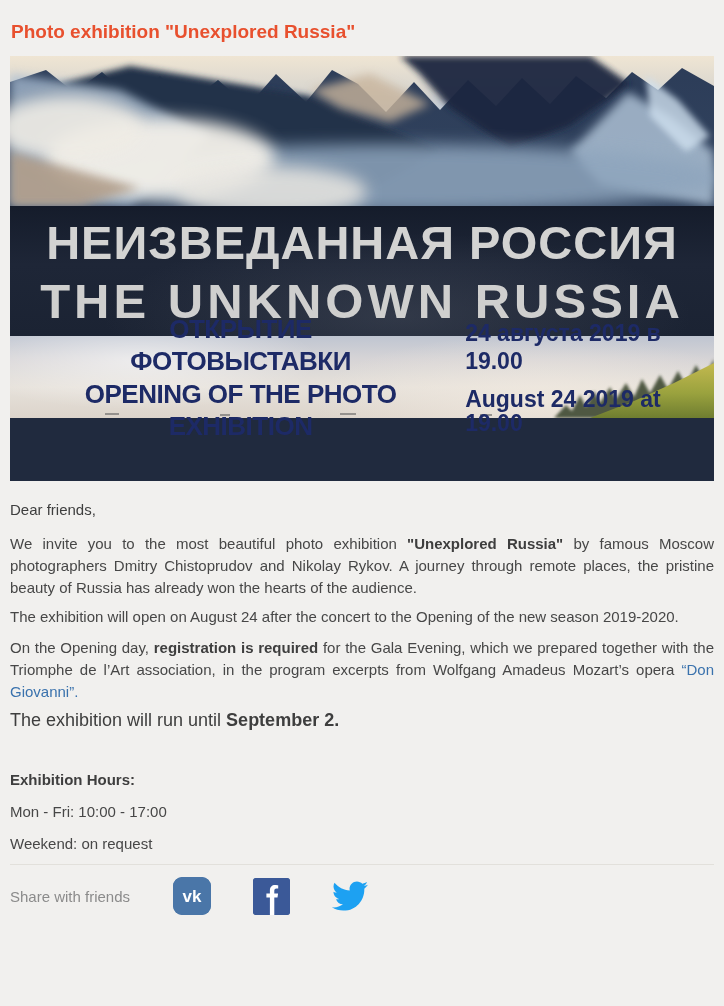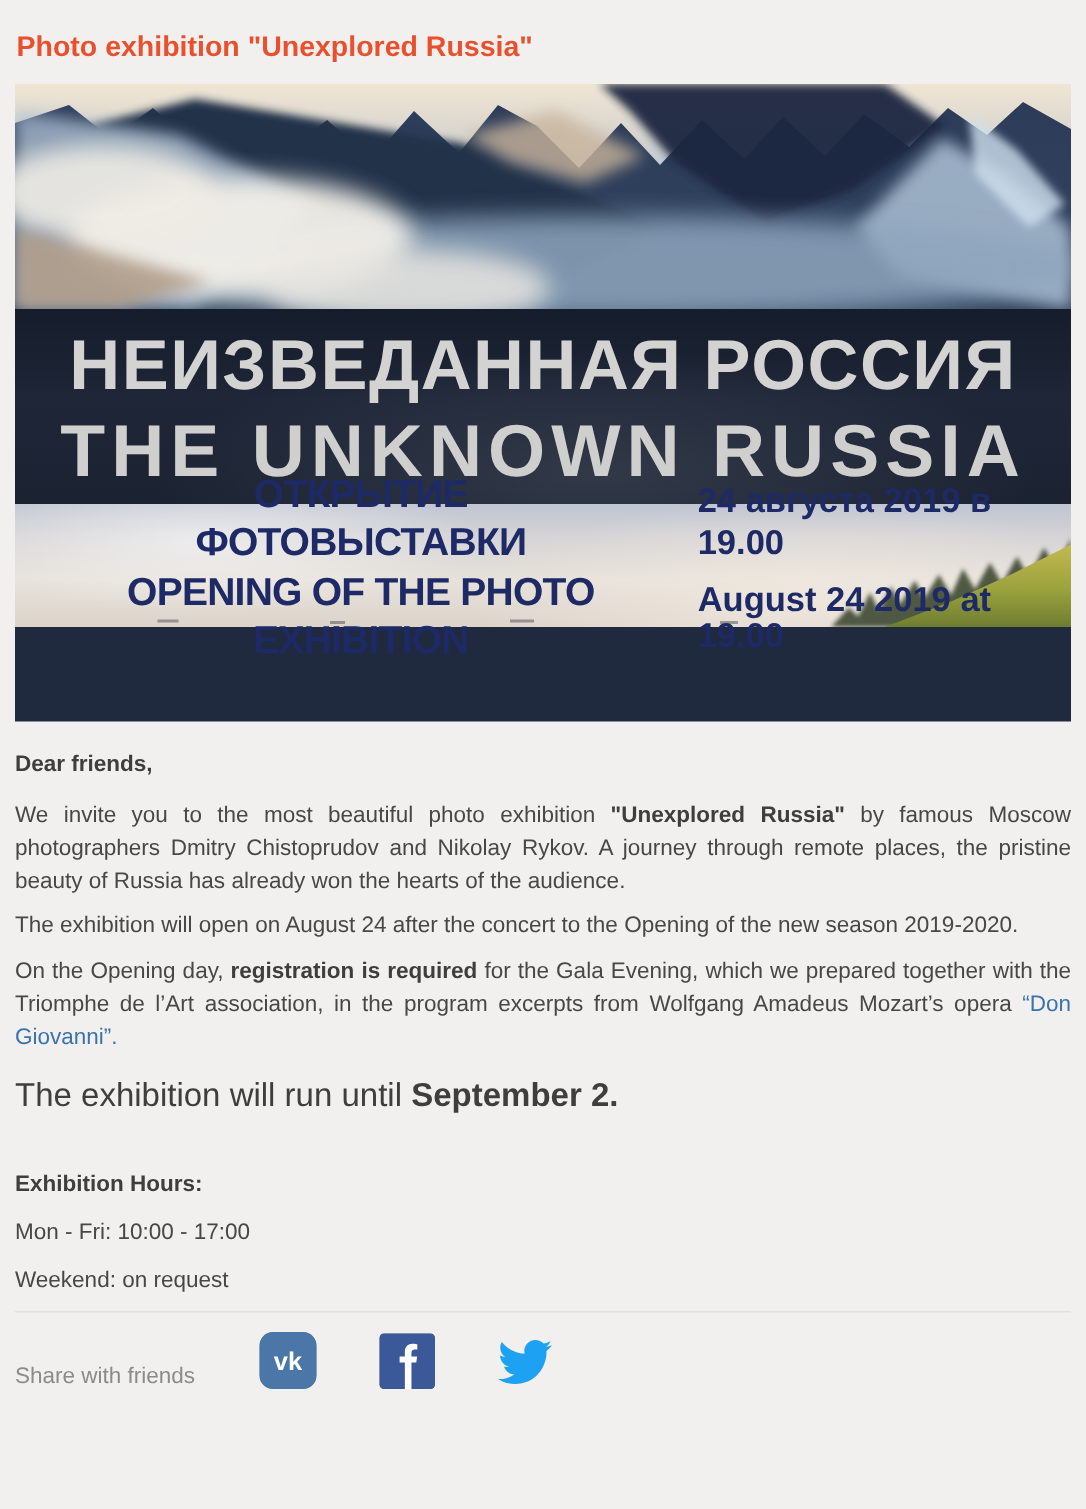--- a/index.html
+++ b/index.html
@@ -60,35 +60,35 @@
     position: relative; z-index: 2;
     margin-left: 52px; text-align: left;
     color: #1d2a66; font-weight: 700;
   }
   .event-right .line1 { font-size: 23px; line-height: 28px; }
   .event-right .line2 { font-size: 23px; line-height: 24px; margin-top: 12px; }
 
   
   .article { color: #474747; font-size: 15px; }
   .article p { line-height: 22px; }
-  .p-greeting { margin-top: 18px; font-weight: 700; color: #3e3e3e; }
+  .p-greeting { margin-top: 18px; font-weight: 400; color: #3e3e3e; }
   .p-invite { margin-top: 12px; text-align: justify; }
   .p-join { margin-top: 12px; }
   .p-open { margin-top: 7px; }
   .p-free { margin-top: 9px; font-weight: 700; color: #3e3e3e; }
   .p-gala { margin-top: 9px; text-align: justify; }
-  .p-run { margin-top: 16px; font-size: 22px; line-height: 26px; color: #3e3e3e; }
+  .p-run { margin-top: 6px; font-size: 18px; line-height: 26px; color: #3e3e3e; }
   .bold { font-weight: 700; color: #3e3e3e; }
   .link { color: #3a72ad; cursor: pointer; }
   .p-hours-title { margin-top: 38px; font-weight: 700; color: #3e3e3e; }
   .p-hours { margin-top: 10px; }
 
   
   .divider { margin-top: 9px; border-top: 1px solid #e2e0db; width: 704px; }
-  .share-row { margin-top: 11px; display: flex; align-items: flex-end; height: 40px; }
+  .share-row { margin-top: 11px; display: flex; align-items: center; height: 40px; }
   .share-label { color: #8b8b8b; font-size: 15px; margin-right: 23px; }
   .share-btn { display: inline-flex; align-items: center; justify-content: center; margin-right: 22px; cursor: pointer; margin-left: 20px; }
   .vk-box { width: 38px; height: 38px; background: #4a76a8; border-radius: 9px; }
   .fb-box { width: 37px; height: 37px; background: #3b5998; border-radius: 3px; }
   .tw-box { width: 36px; height: 36px; background: transparent; }
 </style>
 </head>
 <body>
 
 <div class="container">

